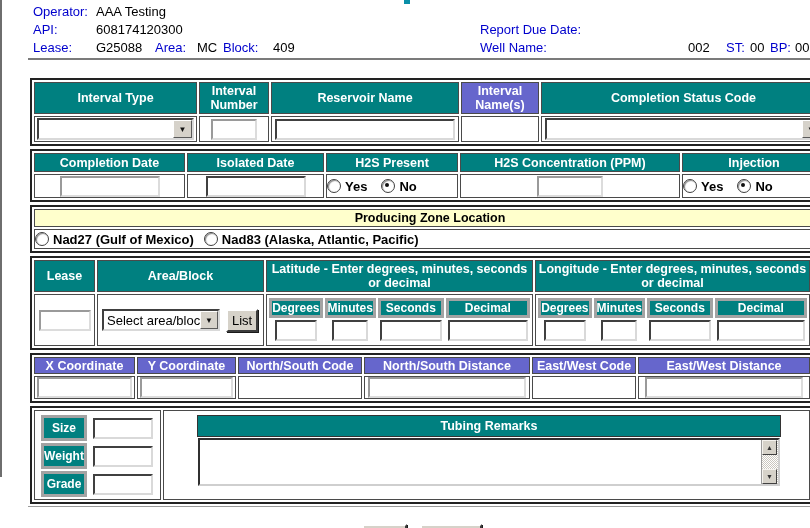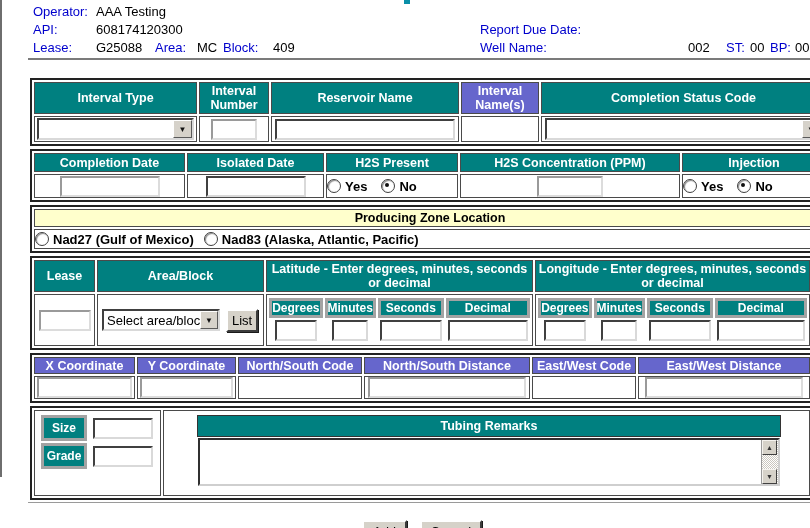--- a/index.html
+++ b/index.html
@@ -305,20 +305,24 @@
             <colgroup>
                   <col style="width:46px">
                   <col style="width:68px">
                 </colgroup>
             <tbody>
                   <tr>
               <th class="teal" style="height:20px">Size</th>
               <td><input type="text" class="tin" style="width: 60px;" value=""></td>
             </tr>
             <tr>
+              <th class="teal" style="height:20px">Weight</th>
+              <td><input type="text" class="tin" style="width: 60px;" value=""></td>
+            </tr>
+            <tr>
               <th class="teal" style="height:20px">Grade</th>
               <td><input type="text" class="tin" style="width: 60px;" value=""></td>
             </tr>
           </tbody>
               </table>
         </td>
         <td class="cell" style="vertical-align:top">
           <div class="remarks-wrap" style="margin:0 auto">
             <div class="tr-bar">Tubing Remarks</div>
             <div class="remarks-box">

